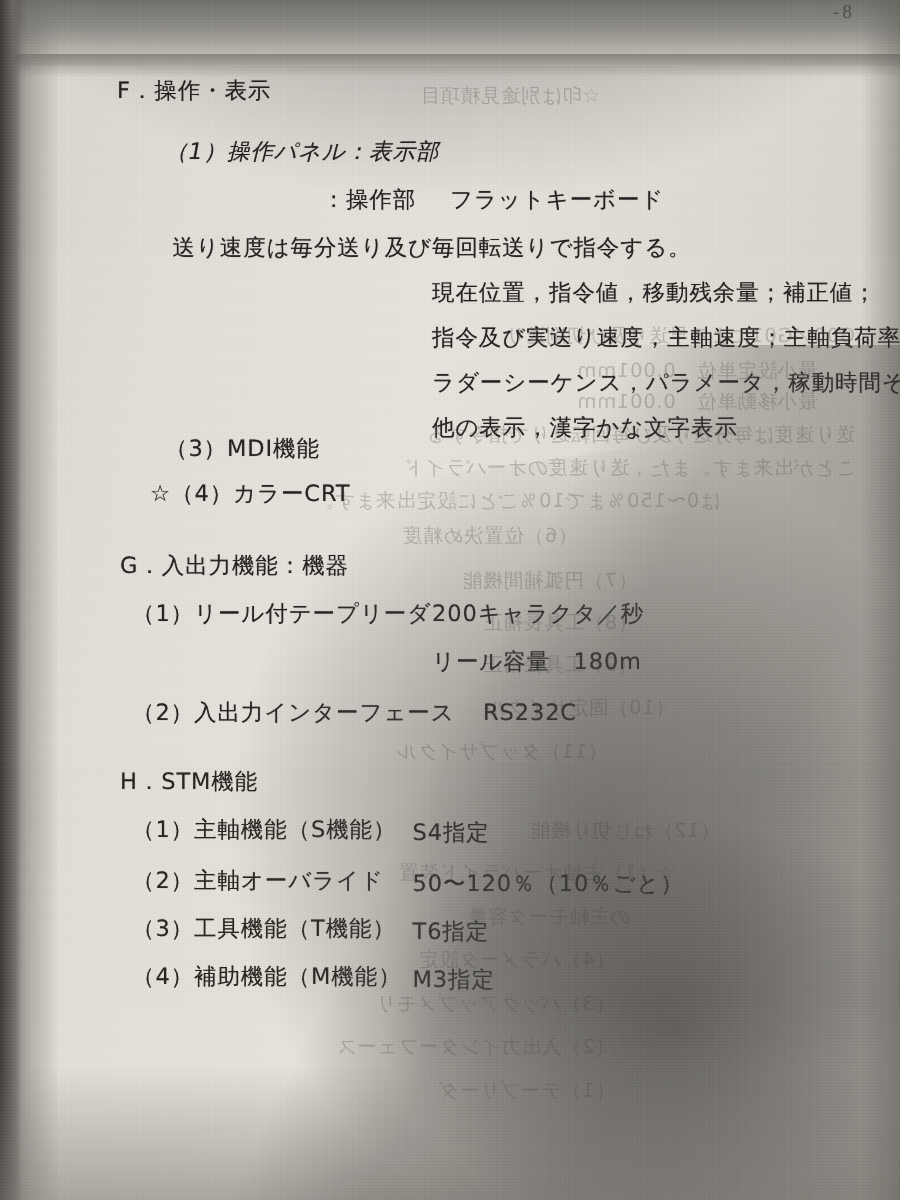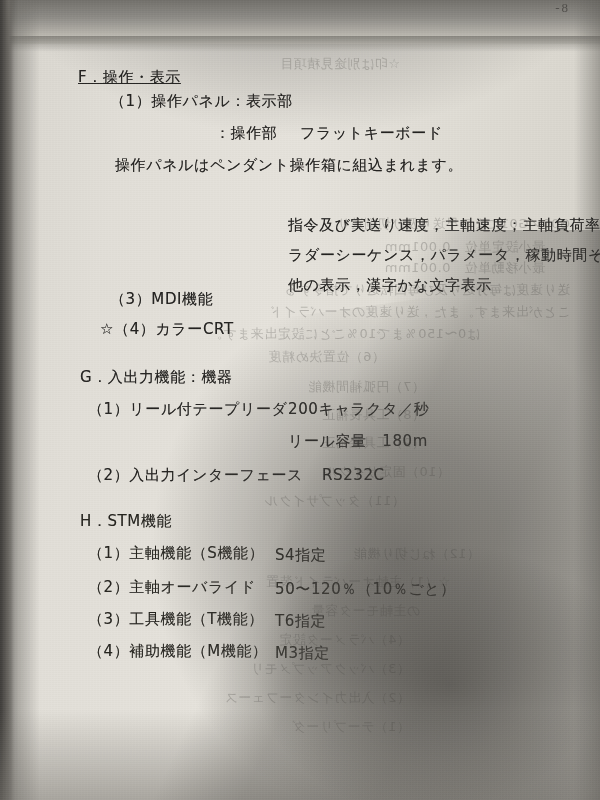--- a/index.html
+++ b/index.html
@@ -178,25 +178,26 @@
   <div id="top-edge2"></div>
   <div id="left-gutter"></div>
   <div id="left-gutter2"></div>
   <div id="right-edge"></div>
   <div id="bottom-edge"></div>
 
   <div class="layer" id="content">
 
     <span class="hdr2">-8</span>
 
-    <span class="ln" style="left:78px;  top:68px;text-decoration:underline;">F．操作・表示</span>
-    <span class="ln" style="left:110px; top:92px;">（1）操作パネル：表示部</span>
+    <span class="ln" style="left:78px;  top:51px;">F．操作・表示</span>
+    <span class="ln" style="left:110px; top:92px;font-style:italic;">（1）操作パネル：表示部</span>
     <span class="ln" style="left:215px; top:124px;">：操作部</span>
     <span class="ln" style="left:300px; top:124px;">フラットキーボード</span>
-    <span class="ln" style="left:115px; top:156px;">操作パネルはペンダント操作箱に組込まれます。</span>
+    <span class="ln" style="left:115px; top:156px;">送り速度は毎分送り及び毎回転送りで指令する。</span>
+    <span class="ln" style="left:288px; top:186px;">現在位置，指令値，移動残余量；補正値；</span>
     <span class="ln" style="left:288px; top:216px;">指令及び実送り速度，主軸速度；主軸負荷率，</span>
     <span class="ln" style="left:288px; top:246px;">ラダーシーケンス，パラメータ，稼動時間その</span>
     <span class="ln" style="left:288px; top:276px;">他の表示，漢字かな文字表示</span>
     <span class="ln" style="left:110px; top:290px;">（3）MDI機能</span>
     <span class="ln" style="left:100px; top:320px;">☆（4）カラーCRT</span>
 
     <span class="ln" style="left:80px;  top:368px;">G．入出力機能：機器</span>
     <span class="ln" style="left:88px;  top:400px;">（1）リール付テープリーダ</span>
     <span class="ln" style="left:288px; top:400px;">200キャラクタ／秒</span>
     <span class="ln" style="left:288px; top:432px;">リール容量　180m</span>

